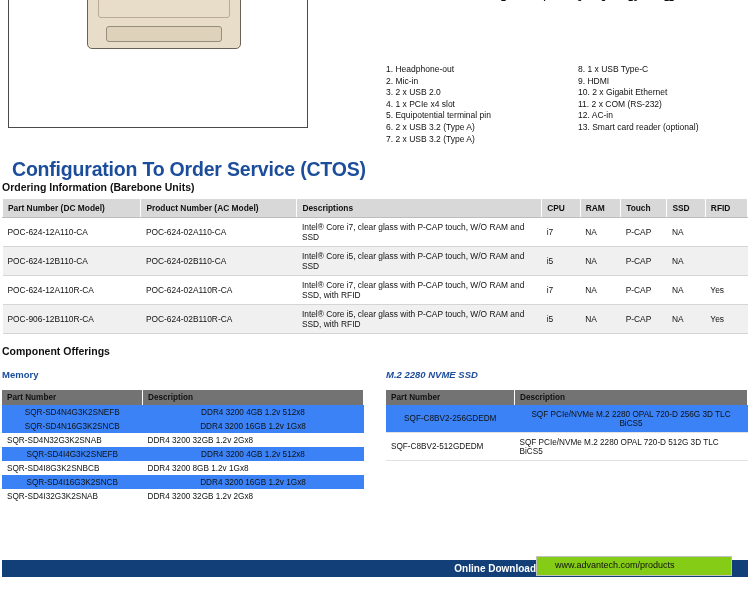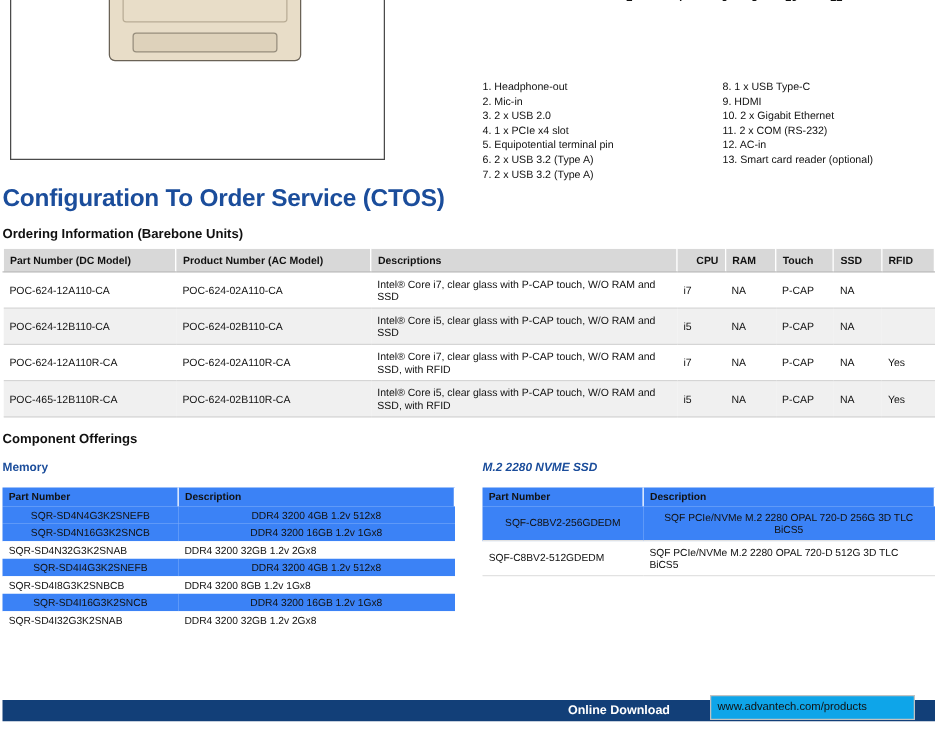--- a/index.html
+++ b/index.html
@@ -43,21 +43,21 @@
     position:absolute;left:386px;top:64px;width:180px;
     font-size:8.5px;line-height:11.6px;color:#111;
   }
   .legend2{
     position:absolute;left:578px;top:64px;width:175px;
     font-size:8.5px;line-height:11.6px;color:#111;
   }
 
   
   h1.section{
-    position:absolute;left:2px;top:148px;margin:0;
+    position:absolute;left:2px;top:148px;margin:10px;
     font-size:19.5px;font-weight:bold;color:#1b4d9b;letter-spacing:-.2px;
   }
   .sub-h{
     position:absolute;left:2px;top:181px;font-size:10.5px;font-weight:bold;color:#111;text-align:center;
   }
 
   
   table{border-collapse:collapse;}
   .ord-table{
     position:absolute;left:2px;top:198px;width:746px;
@@ -82,40 +82,40 @@
   .mem-h{
     position:absolute;left:2px;top:369px;font-size:9.5px;font-weight:bold;color:#1b4d9b;
   }
   .ssd-h{
     position:absolute;left:386px;top:369px;font-size:9.5px;font-weight:bold;color:#1b4d9b;font-style:italic;
   }
 
   .mem-table{position:absolute;left:2px;top:390px;width:362px;font-size:8.2px;}
   .ssd-table{position:absolute;left:386px;top:390px;width:362px;font-size:8.2px;}
   .mini th{
-    background:#3b82f6;font-weight:bold;text-align:left;padding:3px 5px;
+    background:#737373;font-weight:bold;text-align:left;padding:3px 5px;
     border-right:1px solid #ffffff;color:#111;
   }
   .mini td{padding:2.5px 5px;color:#111;border:0;}
   .mini tr.alt td{background:#f0f0f0;}
   .mini tr td{background:#ffffff;}
   .mini tr.alt td{background:#3b82f6;text-align:center;}
   .ssd-table td{padding:4.5px 5px;border-bottom:1px solid #e2e2e2;}
 
   
   .footer-bar{
     position:absolute;left:2px;bottom:14px;width:746px;height:17px;background:#123f78;
   }
   .footer-label{
     position:absolute;right:214px;bottom:17px;color:#ffffff;font-weight:bold;font-size:10px;
   }
   .footer-url{
-    position:absolute;right:18px;bottom:15px;width:164px;height:20px;
-    background:#0ea5e9;border:1px solid #c2c2c2;color:#111;font-size:9px;
-    padding:3px 5px;box-sizing:border-box;
+    position:absolute;right:18px;bottom:15px;width:196px;height:20px;
+    background:#84cc16;border:1px solid #c2c2c2;color:#111;font-size:9px;
+    padding:3px 18px;box-sizing:border-box;
   }
   .nowrap{white-space:nowrap;}
 </style>
 </head>
 <body>
 
 <div class="page">
 
   <div class="top-area">
 
@@ -169,21 +169,21 @@
 
   <h1 class="section">Configuration To Order Service (CTOS)</h1>
   <div class="sub-h">Ordering Information (Barebone Units)</div>
 
   <table class="ord-table">
     <thead>
       <tr>
         <th style="width:138px;">Part Number (DC Model)</th>
         <th style="width:160px;">Product Number (AC Model)</th>
         <th style="width:280px;">Descriptions</th>
-        <th style="width:30px;text-align:right;">CPU</th>
+        <th style="width:30px;">CPU</th>
         <th style="width:32px;">RAM</th>
         <th style="width:38px;">Touch</th>
         <th style="width:30px;">SSD</th>
         <th style="width:34px;">RFID</th>
       </tr>
     </thead>
     <tbody>
       <tr>
         <td class="nowrap">POC-624-12A110-CA</td>
         <td class="nowrap">POC-624-02A110-CA</td>
@@ -208,21 +208,21 @@
         <td class="nowrap">POC-624-12A110R-CA</td>
         <td class="nowrap">POC-624-02A110R-CA</td>
         <td>Intel® Core i7, clear glass with P-CAP touch, W/O RAM and SSD, with RFID</td>
         <td>i7</td>
         <td>NA</td>
         <td>P-CAP</td>
         <td>NA</td>
         <td>Yes</td>
       </tr>
       <tr class="alt">
-        <td class="nowrap">POC-465-12B110R-CA</td>
+        <td class="nowrap">POC-906-12B110R-CA</td>
         <td class="nowrap">POC-624-02B110R-CA</td>
         <td>Intel® Core i5, clear glass with P-CAP touch, W/O RAM and SSD, with RFID</td>
         <td>i5</td>
         <td>NA</td>
         <td>P-CAP</td>
         <td>NA</td>
         <td>Yes</td>
       </tr>
     </tbody>
   </table>

